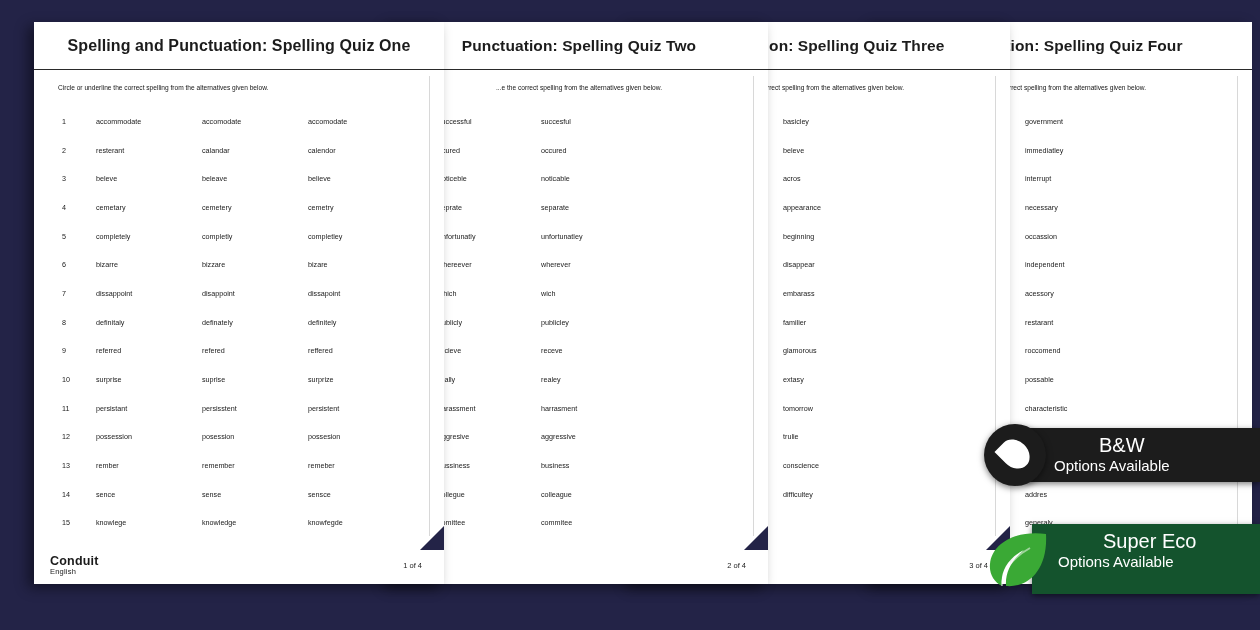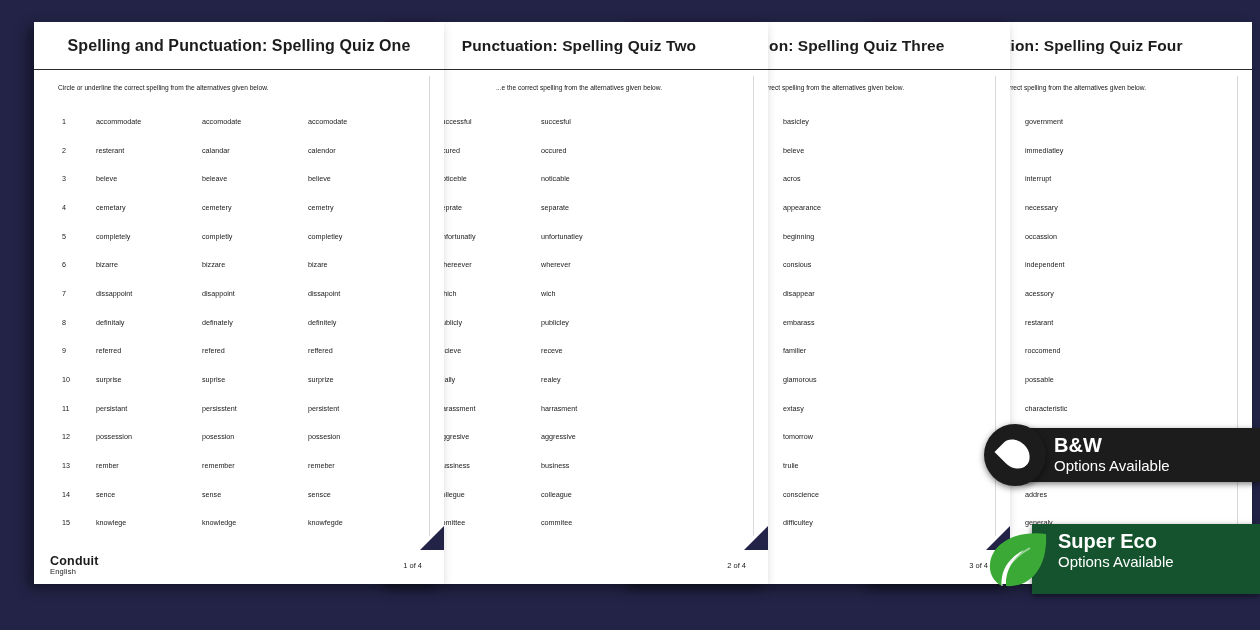--- a/index.html
+++ b/index.html
@@ -185,22 +185,23 @@
   .bw-panel {
     background: #1c1c1c;
     color: #fff;
     padding: 7px 16px 8px 30px;
     margin-left: -22px;
     min-width: 190px;
     box-shadow: 0 2px 6px rgba(0,0,0,0.5);
   }
   .badge-title {
     font-size: 20px;
-    font-weight: bold;
+    font-weight: normal;
     line-height: 1.08;
+    margin-left: 45px;
   }
   .badge-sub {
     font-size: 15px;
     line-height: 1.15;
     font-weight: normal;
   }
   #eco-badge {
     right: 0px;
     top: 524px;
   }
@@ -373,26 +374,20 @@
               <span class="opt o3"></span>
             </div>
           <div class="qrow">
               <span class="qnum"></span>
               <span class="opt o1">begining</span>
               <span class="opt o2">beginning</span>
               <span class="opt o3"></span>
             </div>
           <div class="qrow">
               <span class="qnum"></span>
-              <span class="opt o1">concious</span>
-              <span class="opt o2">consious</span>
-              <span class="opt o3"></span>
-            </div>
-          <div class="qrow">
-              <span class="qnum"></span>
               <span class="opt o1">disapear</span>
               <span class="opt o2">disappear</span>
               <span class="opt o3"></span>
             </div>
           <div class="qrow">
               <span class="qnum"></span>
               <span class="opt o1">embarrass</span>
               <span class="opt o2">embarass</span>
               <span class="opt o3"></span>
             </div>

